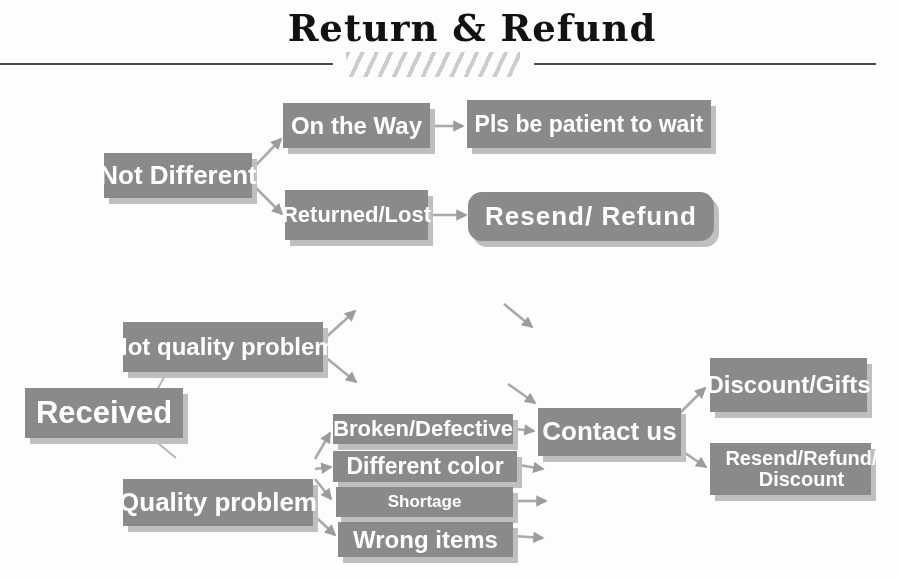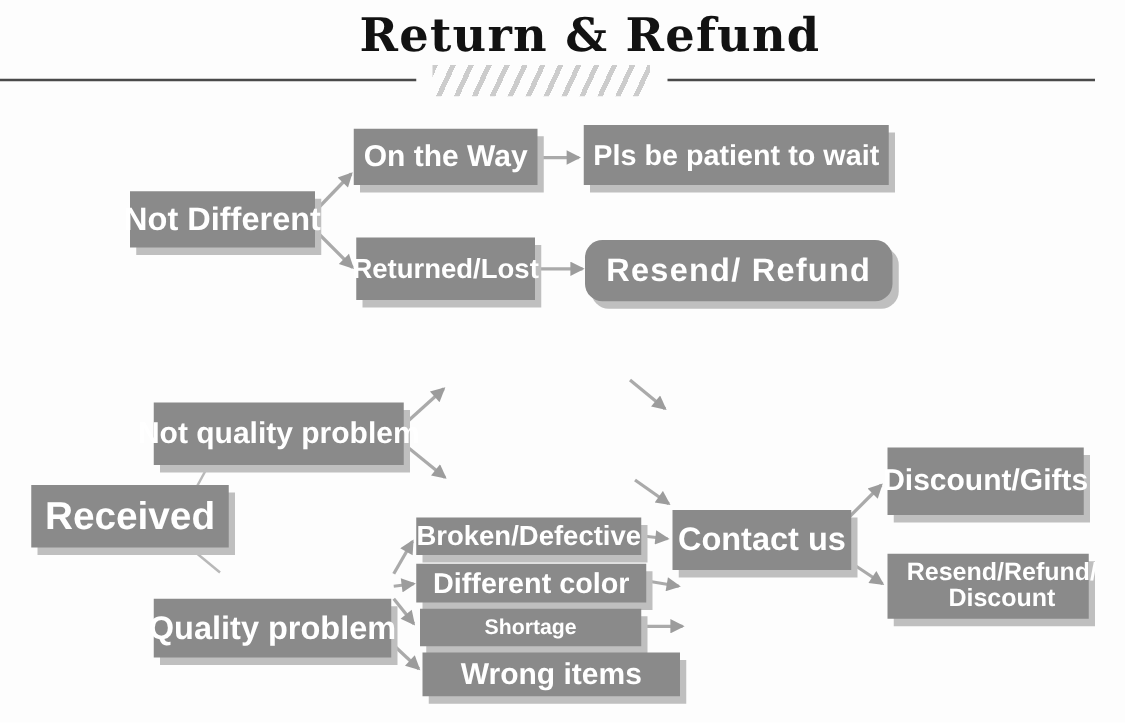--- a/index.html
+++ b/index.html
@@ -97,21 +97,21 @@
   <div class="node" style="left:467px;top:100px;width:244px;height:48px;font-size:23px;">Pls be patient to wait</div>
   <div class="node" style="left:285px;top:190px;width:143px;height:50px;font-size:22px;">Returned/Lost</div>
   <div class="node" style="left:468px;top:192px;width:246px;height:49px;font-size:26px;letter-spacing:1px;border-radius:14px;">Resend/ Refund</div>
 
   <div class="node" style="left:25px;top:388px;width:158px;height:50px;font-size:31px;">Received</div>
   <div class="node" style="left:123px;top:322px;width:200px;height:50px;font-size:24px;">Not quality problem</div>
   <div class="node" style="left:123px;top:455px;width:190px;height:47px;font-size:26px;margin-top:24px;">Quality problem</div>
   <div class="node" style="left:333px;top:414px;width:180px;height:30px;font-size:22px;">Broken/Defective</div>
   <div class="node" style="left:333px;top:451px;width:184px;height:31px;font-size:23px;">Different color</div>
   <div class="node" style="left:336px;top:487px;width:177px;height:30px;font-size:17px;">Shortage</div>
-  <div class="node" style="left:338px;top:522px;width:206px;height:35px;font-size:24px;">Wrong items</div>
+  <div class="node" style="left:338px;top:522px;width:175px;height:35px;font-size:24px;">Wrong items</div>
   <div class="node" style="left:538px;top:408px;width:143px;height:48px;font-size:26px;">Contact us</div>
   <div class="node" style="left:710px;top:358px;width:157px;height:54px;font-size:24px;text-align:center;">Discount/Gifts</div>
   <div class="node multiline" style="left:710px;top:443px;width:161px;height:52px;font-size:20px;">
     <span>Resend/Refund/</span>
     <span>Discount</span>
   </div>
 
 </div>
 
 </body></html>

